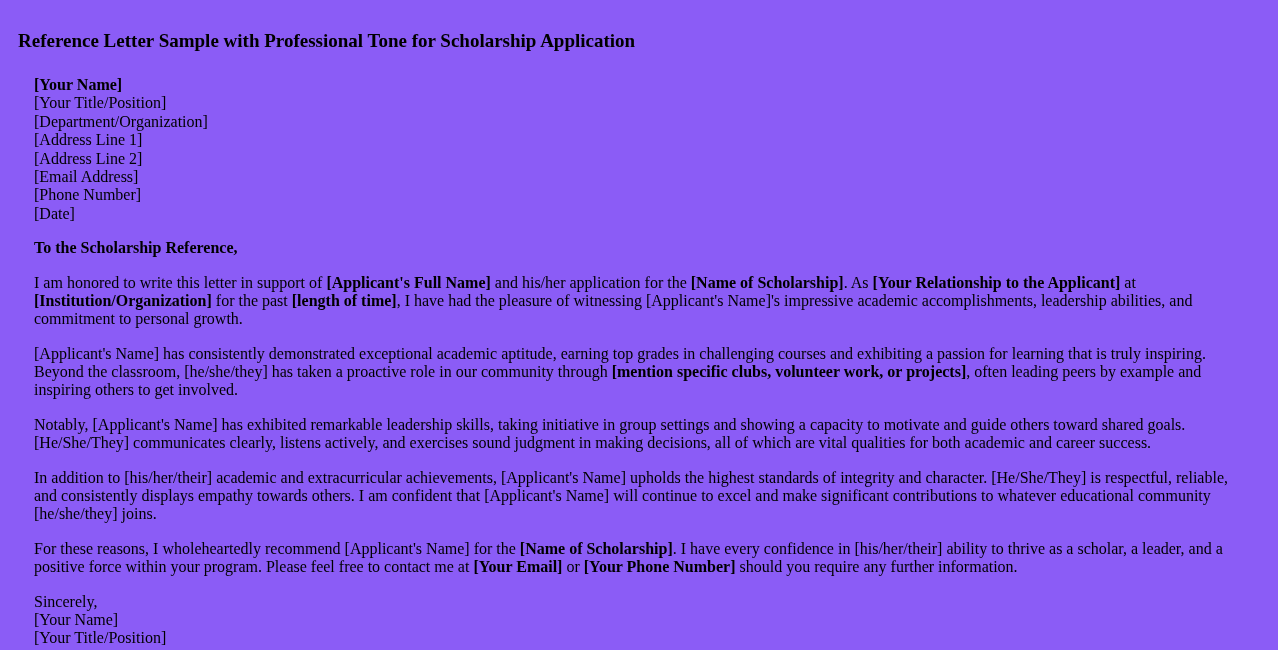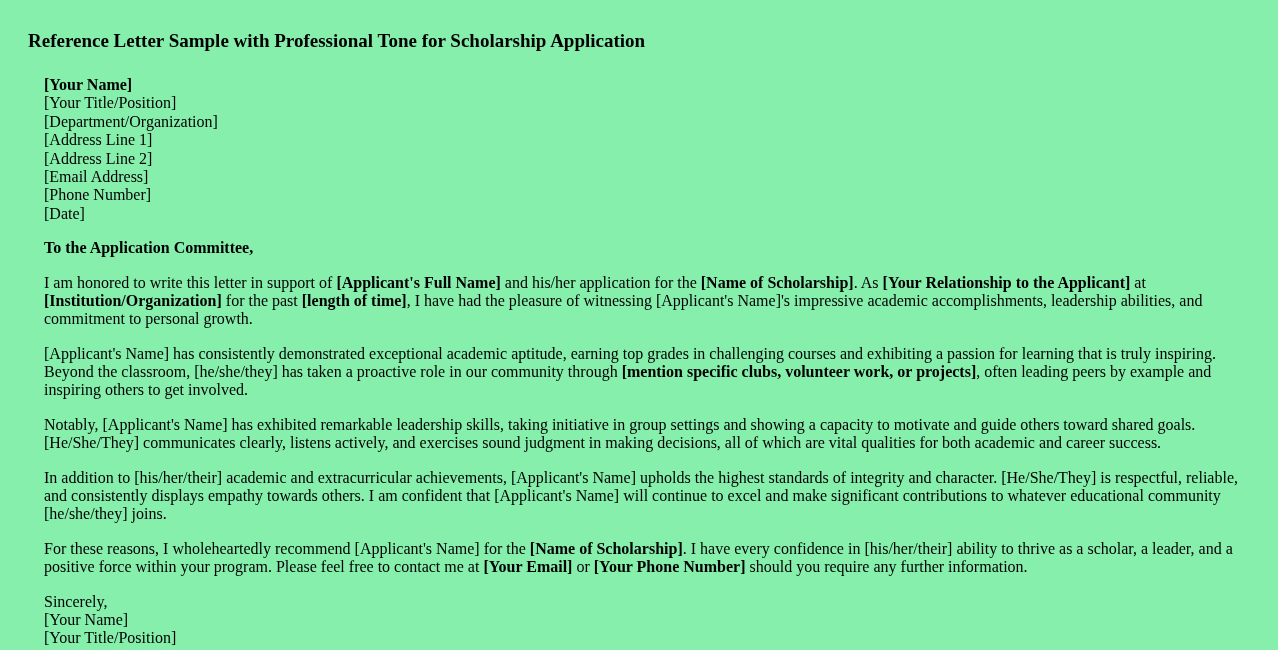--- a/index.html
+++ b/index.html
@@ -5,22 +5,22 @@
   html, body {
     margin: 0;
     padding: 0;
     background: #ffffff;
     color: #000000;
   }
   .page {
     width: 1278px;
     height: 650px;
     box-sizing: border-box;
-    padding: 30px 24px 0 28px;
-    background: #86efac;
+    padding: 30px 24px 0 18px;
+    background: #8b5cf6;
     font-family: "Liberation Serif", "DejaVu Serif", serif;
     font-size: 16px;
     line-height: 1.15;
     overflow: hidden;
   }
   .doc-title {
     font-size: 19px;
     font-weight: bold;
     line-height: 22px;
     margin: 0 0 24px 0;
@@ -37,21 +37,21 @@
   }
 </style>
 </head>
 <body>
 
 <div class="page">
   <h1 class="doc-title">Reference Letter Sample with Professional Tone for Scholarship Application</h1>
 
   <p class="para"><strong>[Your Name]</strong><br>[Your Title/Position]<br>[Department/Organization]<br>[Address Line 1]<br>[Address Line 2]<br>[Email Address]<br>[Phone Number]<br>[Date]</p>
 
-  <p class="para"><strong>To the Application Committee,</strong></p>
+  <p class="para"><strong>To the Scholarship Reference,</strong></p>
 
   <p class="para">I am honored to write this letter in support of <strong>[Applicant's Full Name]</strong> and his/her application for the <strong>[Name of Scholarship]</strong>. As <strong>[Your Relationship to the Applicant]</strong> at <strong>[Institution/Organization]</strong> for the past <strong>[length of time]</strong>, I have had the pleasure of witnessing [Applicant's Name]'s impressive academic accomplishments, leadership abilities, and commitment to personal growth.</p>
 
   <p class="para">[Applicant's Name] has consistently demonstrated exceptional academic aptitude, earning top grades in challenging courses and exhibiting a passion for learning that is truly inspiring. Beyond the classroom, [he/she/they] has taken a proactive role in our community through <strong>[mention specific clubs, volunteer work, or projects]</strong>, often leading peers by example and inspiring others to get involved.</p>
 
   <p class="para">Notably, [Applicant's Name] has exhibited remarkable leadership skills, taking initiative in group settings and showing a capacity to motivate and guide others toward shared goals. [He/She/They] communicates clearly, listens actively, and exercises sound judgment in making decisions, all of which are vital qualities for both academic and career success.</p>
 
   <p class="para">In addition to [his/her/their] academic and extracurricular achievements, [Applicant's Name] upholds the highest standards of integrity and character. [He/She/They] is respectful, reliable, and consistently displays empathy towards others. I am confident that [Applicant's Name] will continue to excel and make significant contributions to whatever educational community [he/she/they] joins.</p>
 
   <p class="para">For these reasons, I wholeheartedly recommend [Applicant's Name] for the <strong>[Name of Scholarship]</strong>. I have every confidence in [his/her/their] ability to thrive as a scholar, a leader, and a positive force within your program. Please feel free to contact me at <strong>[Your Email]</strong> or <strong>[Your Phone Number]</strong> should you require any further information.</p>

